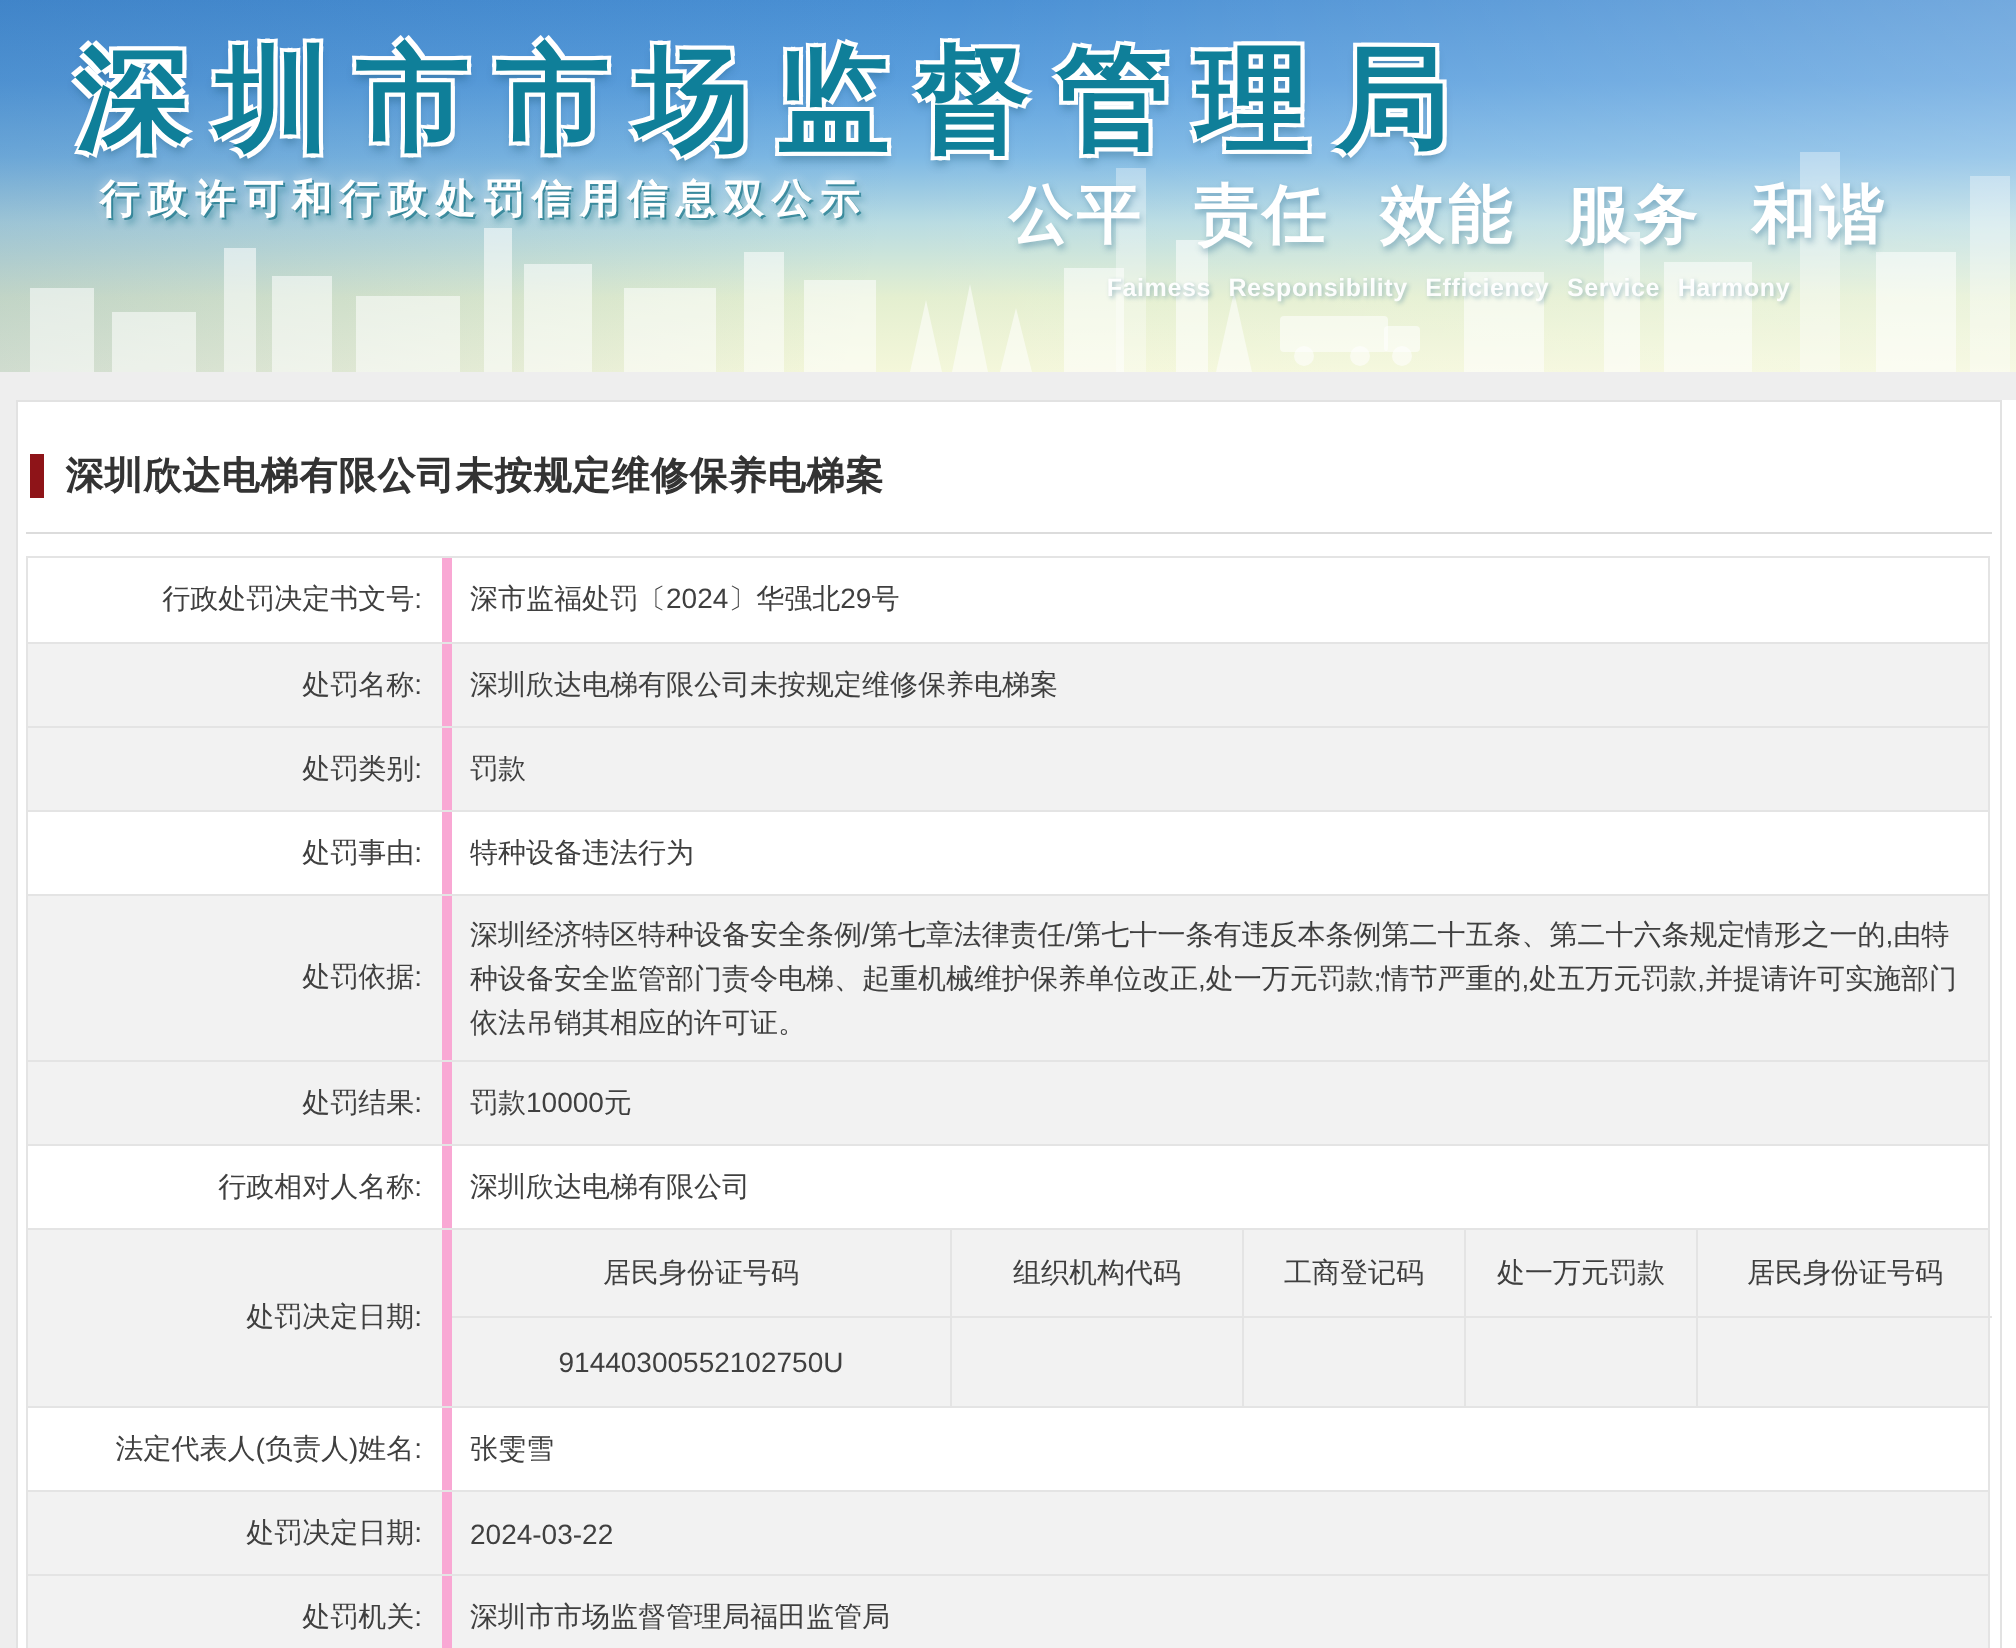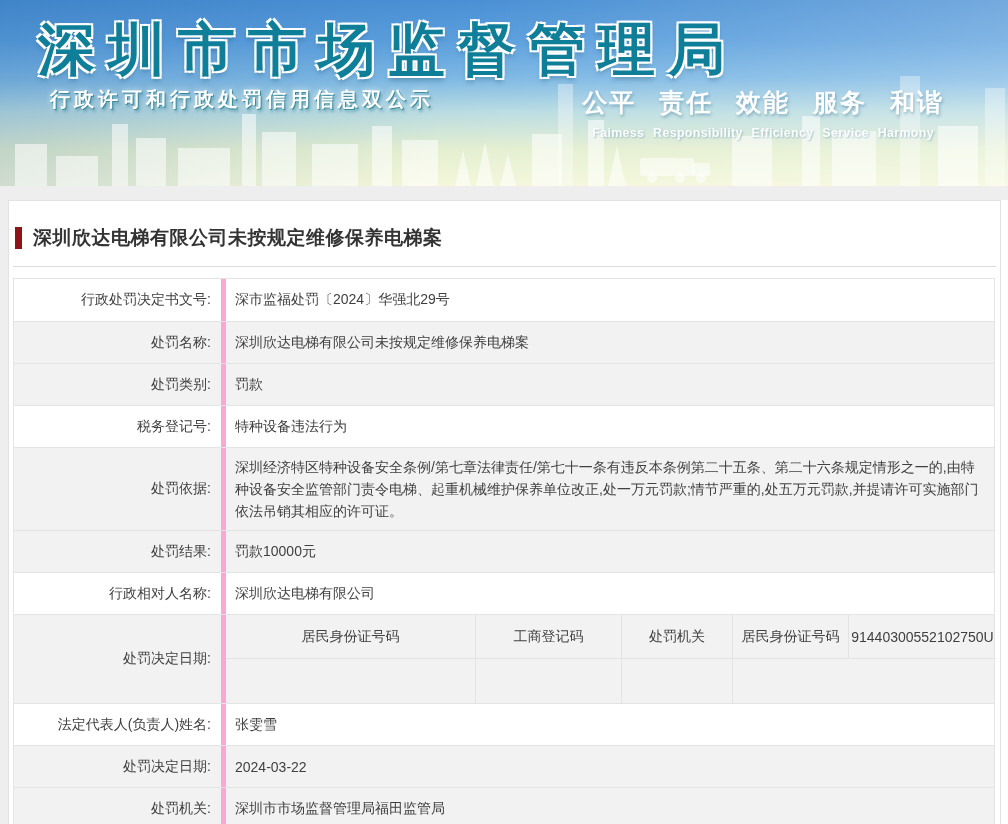--- a/index.html
+++ b/index.html
@@ -12,21 +12,21 @@
   .banner-glow { position:absolute; inset:0;
     background:linear-gradient(105deg, rgba(20,80,150,.18) 0%, rgba(255,255,255,0) 45%, rgba(255,255,255,.25) 100%); }
   .skyline { position:absolute; left:0; bottom:0; width:1008px; height:110px; }
   .banner-title { position:absolute; left:38px; top:12px; font-size:57px; font-weight:bold;
     letter-spacing:13px; color:#0f7f99; white-space:nowrap;
     text-shadow:-2px -2px 0 #fff,2px -2px 0 #fff,-2px 2px 0 #fff,2px 2px 0 #fff,0 4px 5px rgba(10,70,90,.35); }
   .banner-subtitle { position:absolute; left:50px; top:86px; font-size:20px; font-weight:bold;
     letter-spacing:4px; color:#ffffff; white-space:nowrap;
     text-shadow:1px 1px 0 rgba(14,110,130,.65), 2px 3px 3px rgba(14,110,130,.45), 0 0 6px rgba(255,255,255,.6);text-align:right; }
   .motto { position:absolute; right:64px; top:86px; text-align:center; }
-  .motto-cn { font-size:25px; font-weight:bold; color:#fff; letter-spacing:2px; word-spacing:14px;
+  .motto-cn { font-size:32px; font-weight:bold; color:#fff; letter-spacing:2px; word-spacing:14px;
     white-space:nowrap; text-shadow:1px 2px 3px rgba(60,120,150,.45); }
   .motto-en { margin-top:7px; font-size:12.5px; font-weight:bold; color:rgba(255,255,255,.95);
     word-spacing:5px; letter-spacing:.3px; white-space:nowrap; text-shadow:1px 1px 2px rgba(60,120,150,.4); }
 
   .red-strip { position:absolute; left:0; top:186px; width:388px; height:4px; background:#801114; }
 
   
   .main { position:relative; width:828px; height:638px; background:#fff; }
   .top-gap { position:absolute; left:0; top:0; width:1008px; height:14px; background:#eeeeee; }
   .left-gutter { position:absolute; left:0; top:0; width:8px; height:638px; background:#eeeeee; }
@@ -123,42 +123,43 @@
         </div>
         <div class="row shade">
           <div class="cell label">处罚名称:</div>
           <div class="cell value">深圳欣达电梯有限公司未按规定维修保养电梯案</div>
         </div>
         <div class="row shade">
           <div class="cell label">处罚类别:</div>
           <div class="cell value">罚款</div>
         </div>
         <div class="row">
-          <div class="cell label">税务登记号:</div>
+          <div class="cell label">处罚事由:</div>
           <div class="cell value">特种设备违法行为</div>
         </div>
         <div class="row shade tall">
           <div class="cell label">处罚依据:</div>
           <div class="cell value">深圳经济特区特种设备安全条例/第七章法律责任/第七十一条有违反本条例第二十五条、第二十六条规定情形之一的,由特种设备安全监管部门责令电梯、起重机械维护保养单位改正,处一万元罚款;情节严重的,处五万元罚款,并提请许可实施部门依法吊销其相应的许可证。</div>
         </div>
         <div class="row shade">
           <div class="cell label">处罚结果:</div>
           <div class="cell value">罚款10000元</div>
         </div>
         <div class="row">
           <div class="cell label">行政相对人名称:</div>
           <div class="cell value">深圳欣达电梯有限公司</div>
         </div>
         <div class="row shade codes">
           <div class="cell label">处罚决定日期:</div>
           <div class="cell value nested">
             <div class="codes-grid">
               <div class="chead">居民身份证号码</div>
+              <div class="chead">组织机构代码</div>
               <div class="chead">工商登记码</div>
-              <div class="chead">处罚机关</div>
+              <div class="chead">处一万元罚款</div>
               <div class="chead">居民身份证号码</div>
               <div class="cval">91440300552102750U</div>
               <div class="cval"></div>
               <div class="cval"></div>
               <div class="cval"></div>
               <div class="cval"></div>
             </div>
           </div>
         </div>
         <div class="row">

